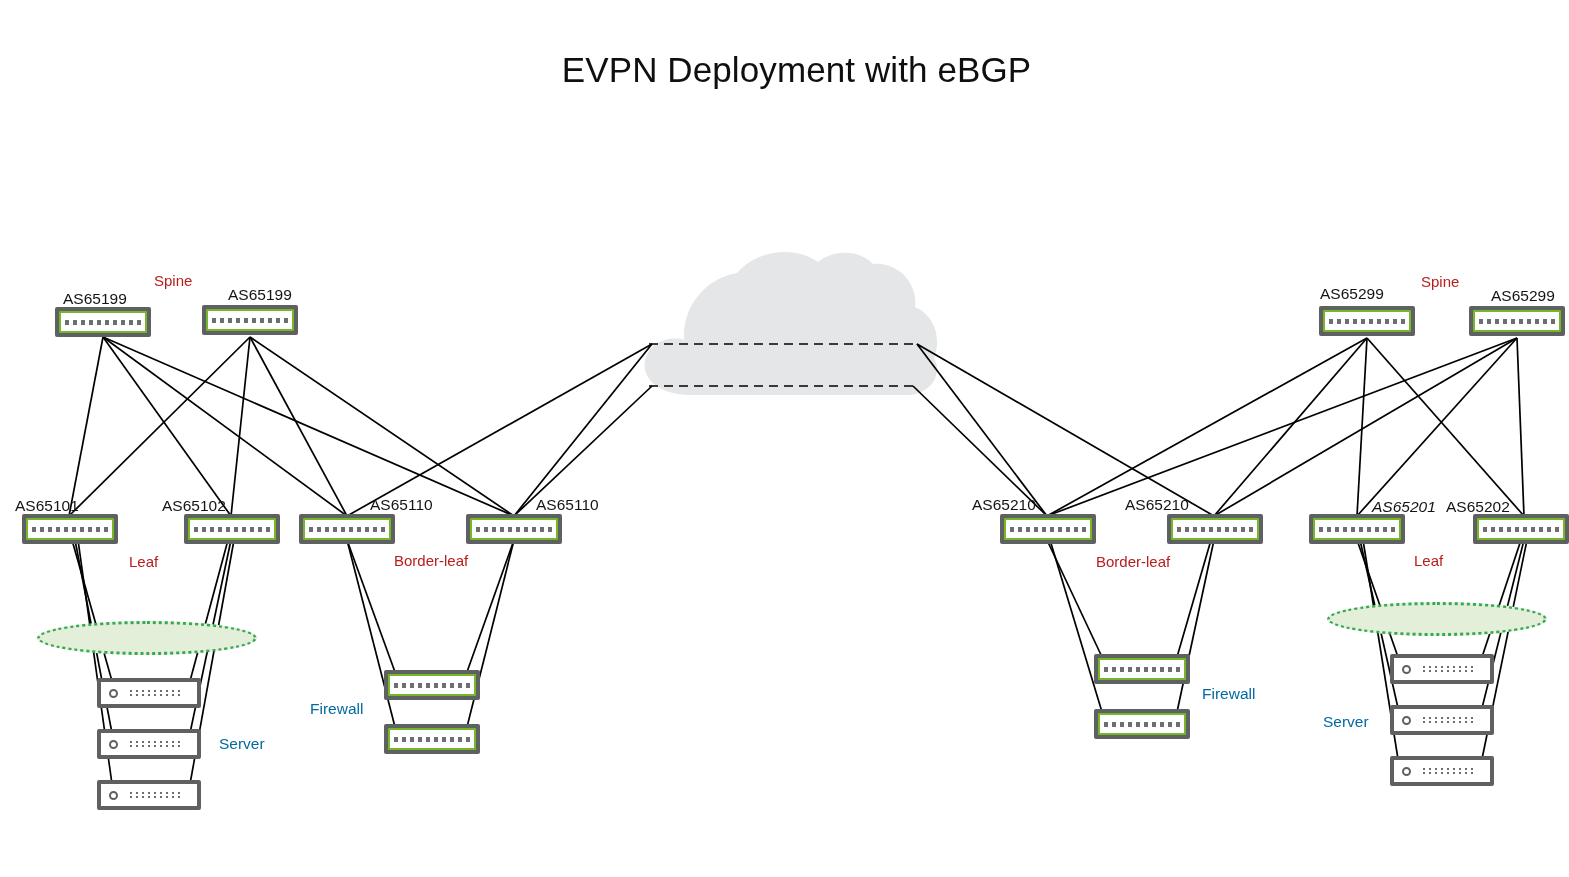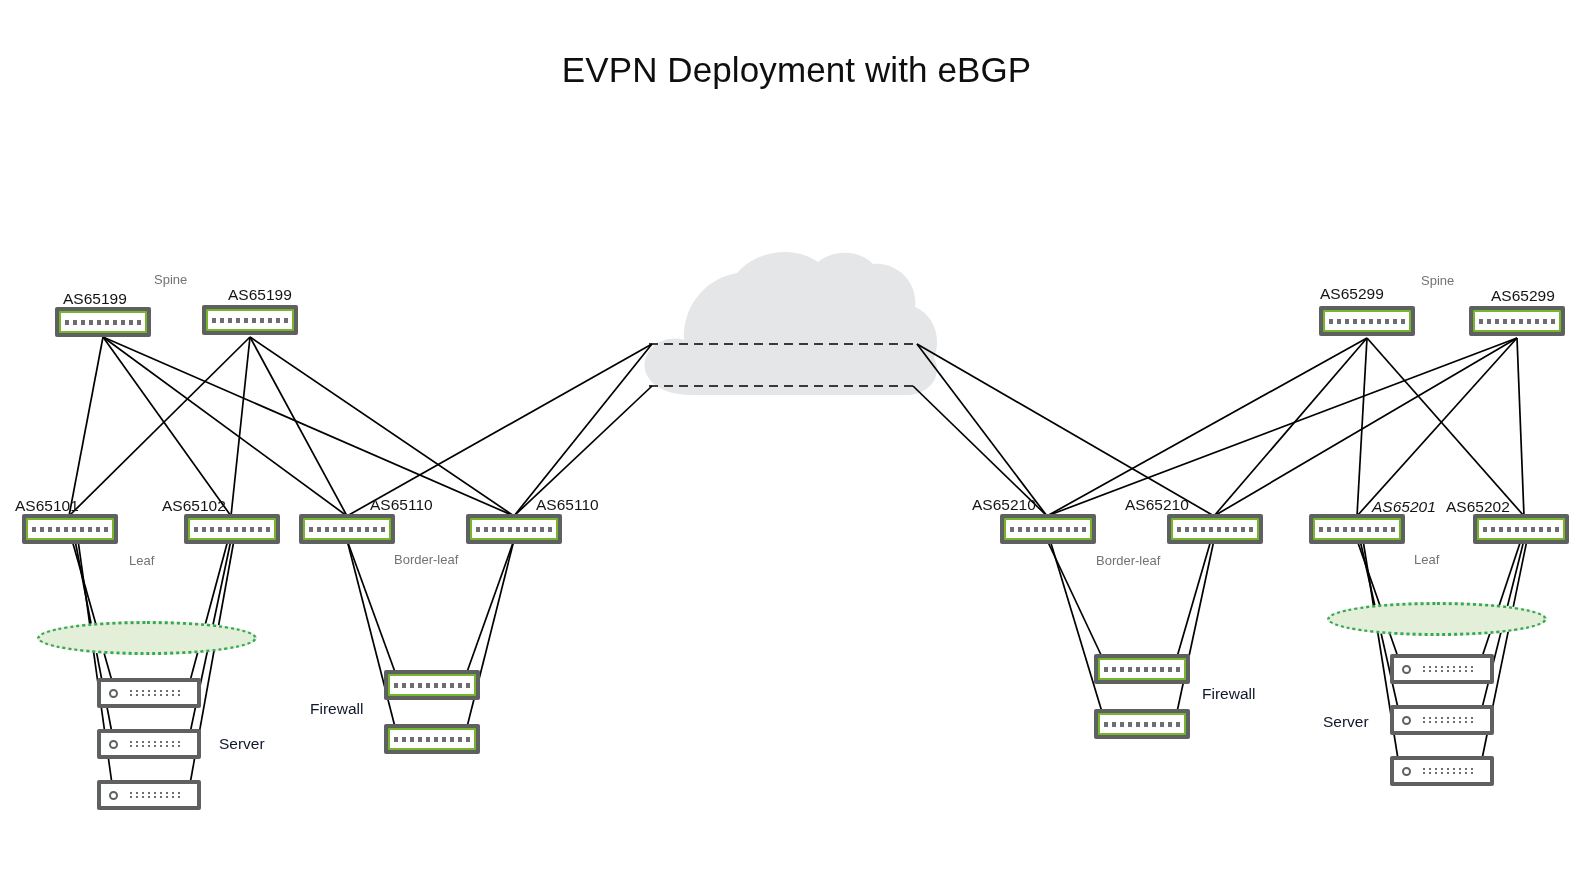--- a/index.html
+++ b/index.html
@@ -108,28 +108,28 @@
 
   
   .as-label {
     position: absolute;
     font-size: 15.5px;
     color: #141414;
     white-space: nowrap;
   }
   .role-label {
     position: absolute;
-    font-size: 13px;
-    color: #737373;
+    font-size: 15px;
+    color: #b91c1c;
     white-space: nowrap;
   }
   .plain-label {
     position: absolute;
     font-size: 15.5px;
-    color: #0f172a;
+    color: #0369a1;
     white-space: nowrap;
   }
 
   
   .subnet-ellipse {
     position: absolute;
     box-sizing: border-box;
     background: #e3efd9;
     border: 3px dotted #35a853;
     border-radius: 50%;

